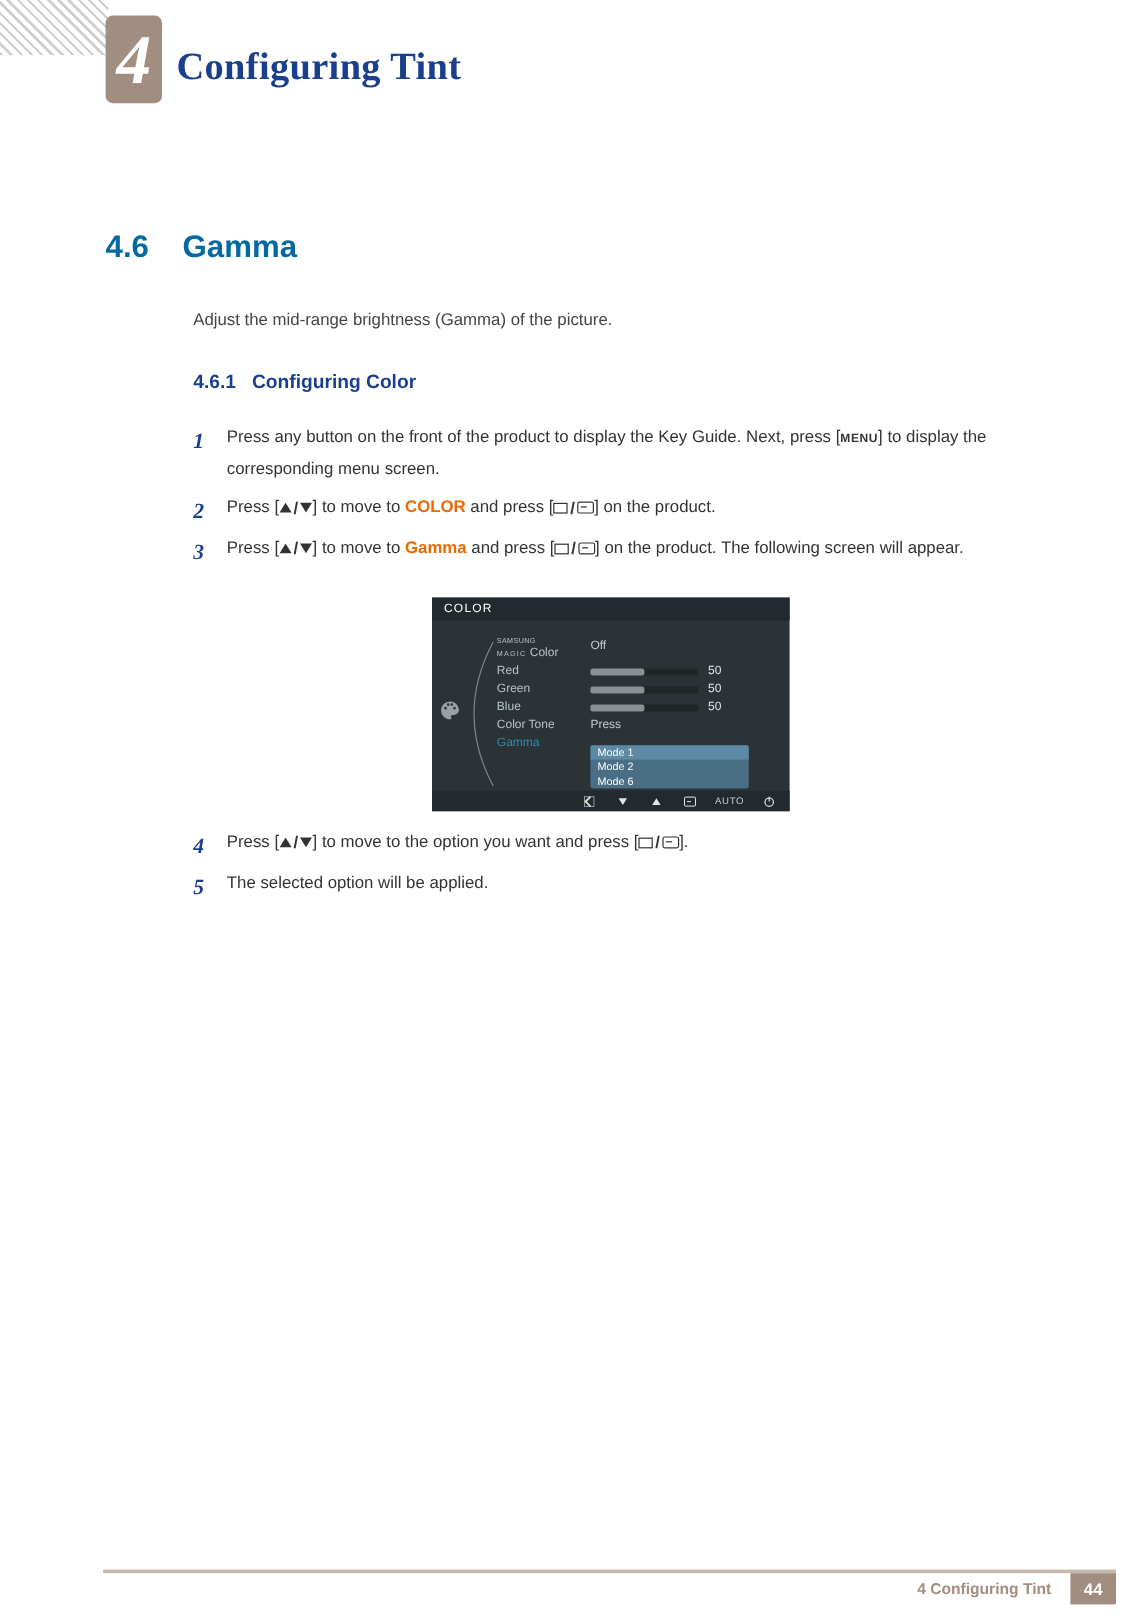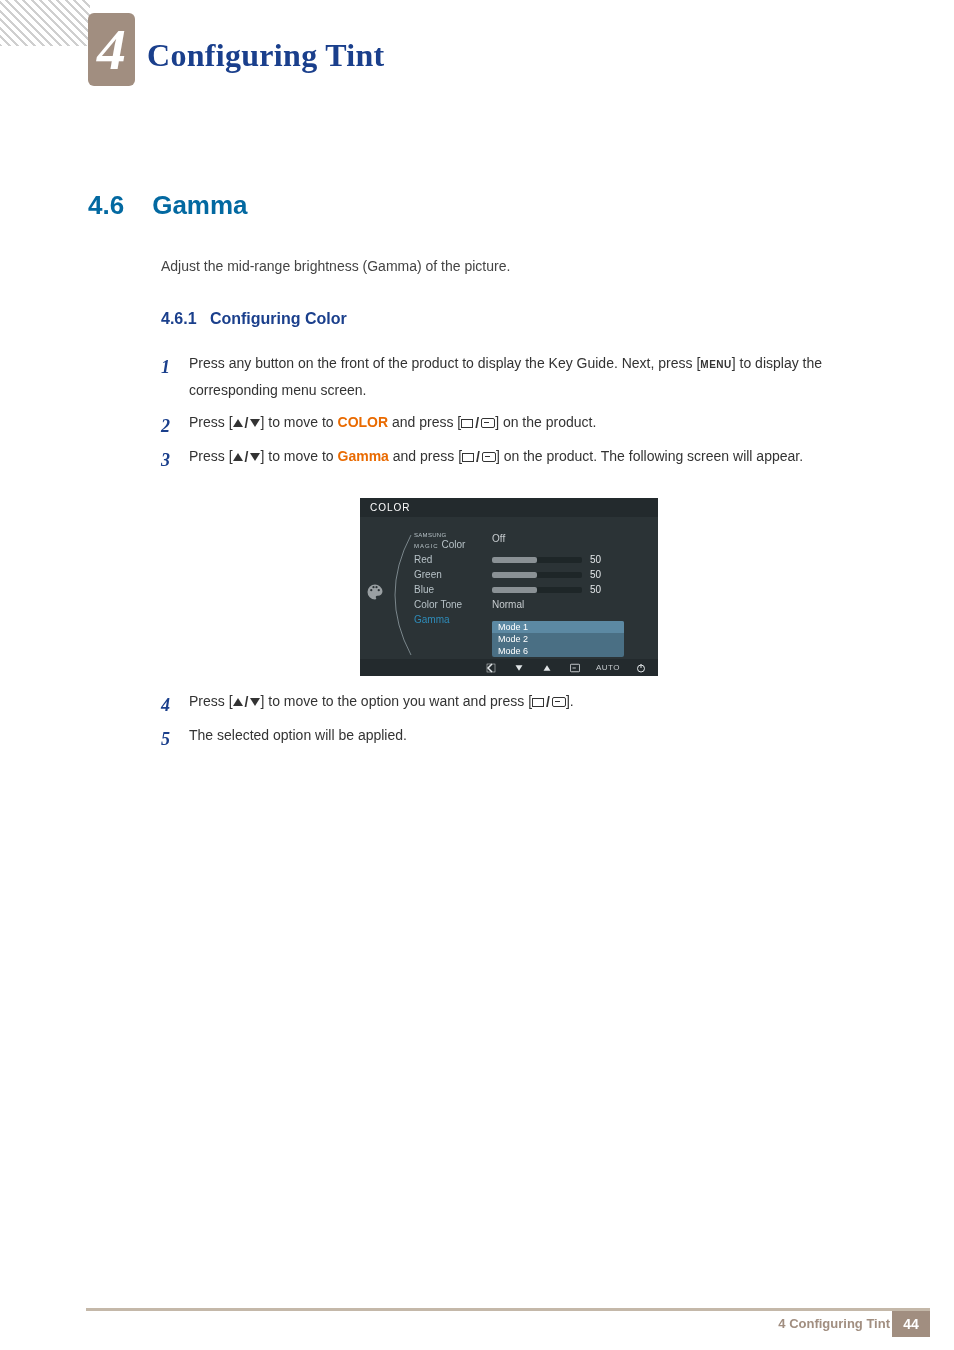--- a/index.html
+++ b/index.html
@@ -43,21 +43,21 @@
   .osd-drop { position:absolute; left:132px; top:104px; width:132px; background:#4a6f84; color:#fff; font-size:9px; border-radius:2px; overflow:hidden; }
   .osd-drop div { padding:1px 6px; }
   .osd-foot { position:absolute; left:0; right:0; bottom:0; height:17px; background:#232a2d; display:flex; align-items:center; justify-content:flex-end; gap:14px; padding:0 10px; }
   .osd-foot .ic { width:14px; height:10px; display:flex; align-items:center; justify-content:center; }
   .osd-foot .auto { font-size:8px; letter-spacing:0.5px; }
   .osd-foot .tri-up.s, .osd-foot .tri-dn.s { transform:scale(0.7); }
   .osd-foot svg { width:10px; height:10px; }
   .osd-smag { font-size:6px; letter-spacing:0.3px; line-height:1; }
   
   .footer-bar { position:absolute; bottom:14px; left:86px; right:24px; height:28px; border-top:3px solid #c4b8a9; display:flex; align-items:center; justify-content:flex-end; }
-  .footer-text { font-size:13px; color:#a18e80; font-weight:bold; margin-right:2px; }
+  .footer-text { font-size:13px; color:#a18e80; font-weight:bold; margin-right:16px; }
   .footer-page { width:38px; height:26px; background:#a18e80; color:#fff; font-size:14px; font-weight:bold; display:flex; align-items:center; justify-content:center; }
 </style>
 </head>
 <body>
 
 <div class="hatch"></div>
 
 <div class="chapter-box">
   <span class="chapter-num">4</span>
 </div>
@@ -143,21 +143,21 @@
       <span class="osd-bar"></span>
       <span class="osd-num">50</span>
     </div>
     <div class="osd-row">
       <span class="osd-lbl">Blue</span>
       <span class="osd-bar"></span>
       <span class="osd-num">50</span>
     </div>
     <div class="osd-row">
       <span class="osd-lbl">Color Tone</span>
-      <span class="osd-val">Normal</span>
+      <span class="osd-val">Press</span>
     </div>
     <div class="osd-row">
       <span class="osd-lbl hi">Gamma</span>
     </div>
 
     <div class="osd-drop">
       <div style="background:#5c89a3">Mode 1</div>
       <div>Mode 2</div>
       <div>Mode 6</div>
     </div>

